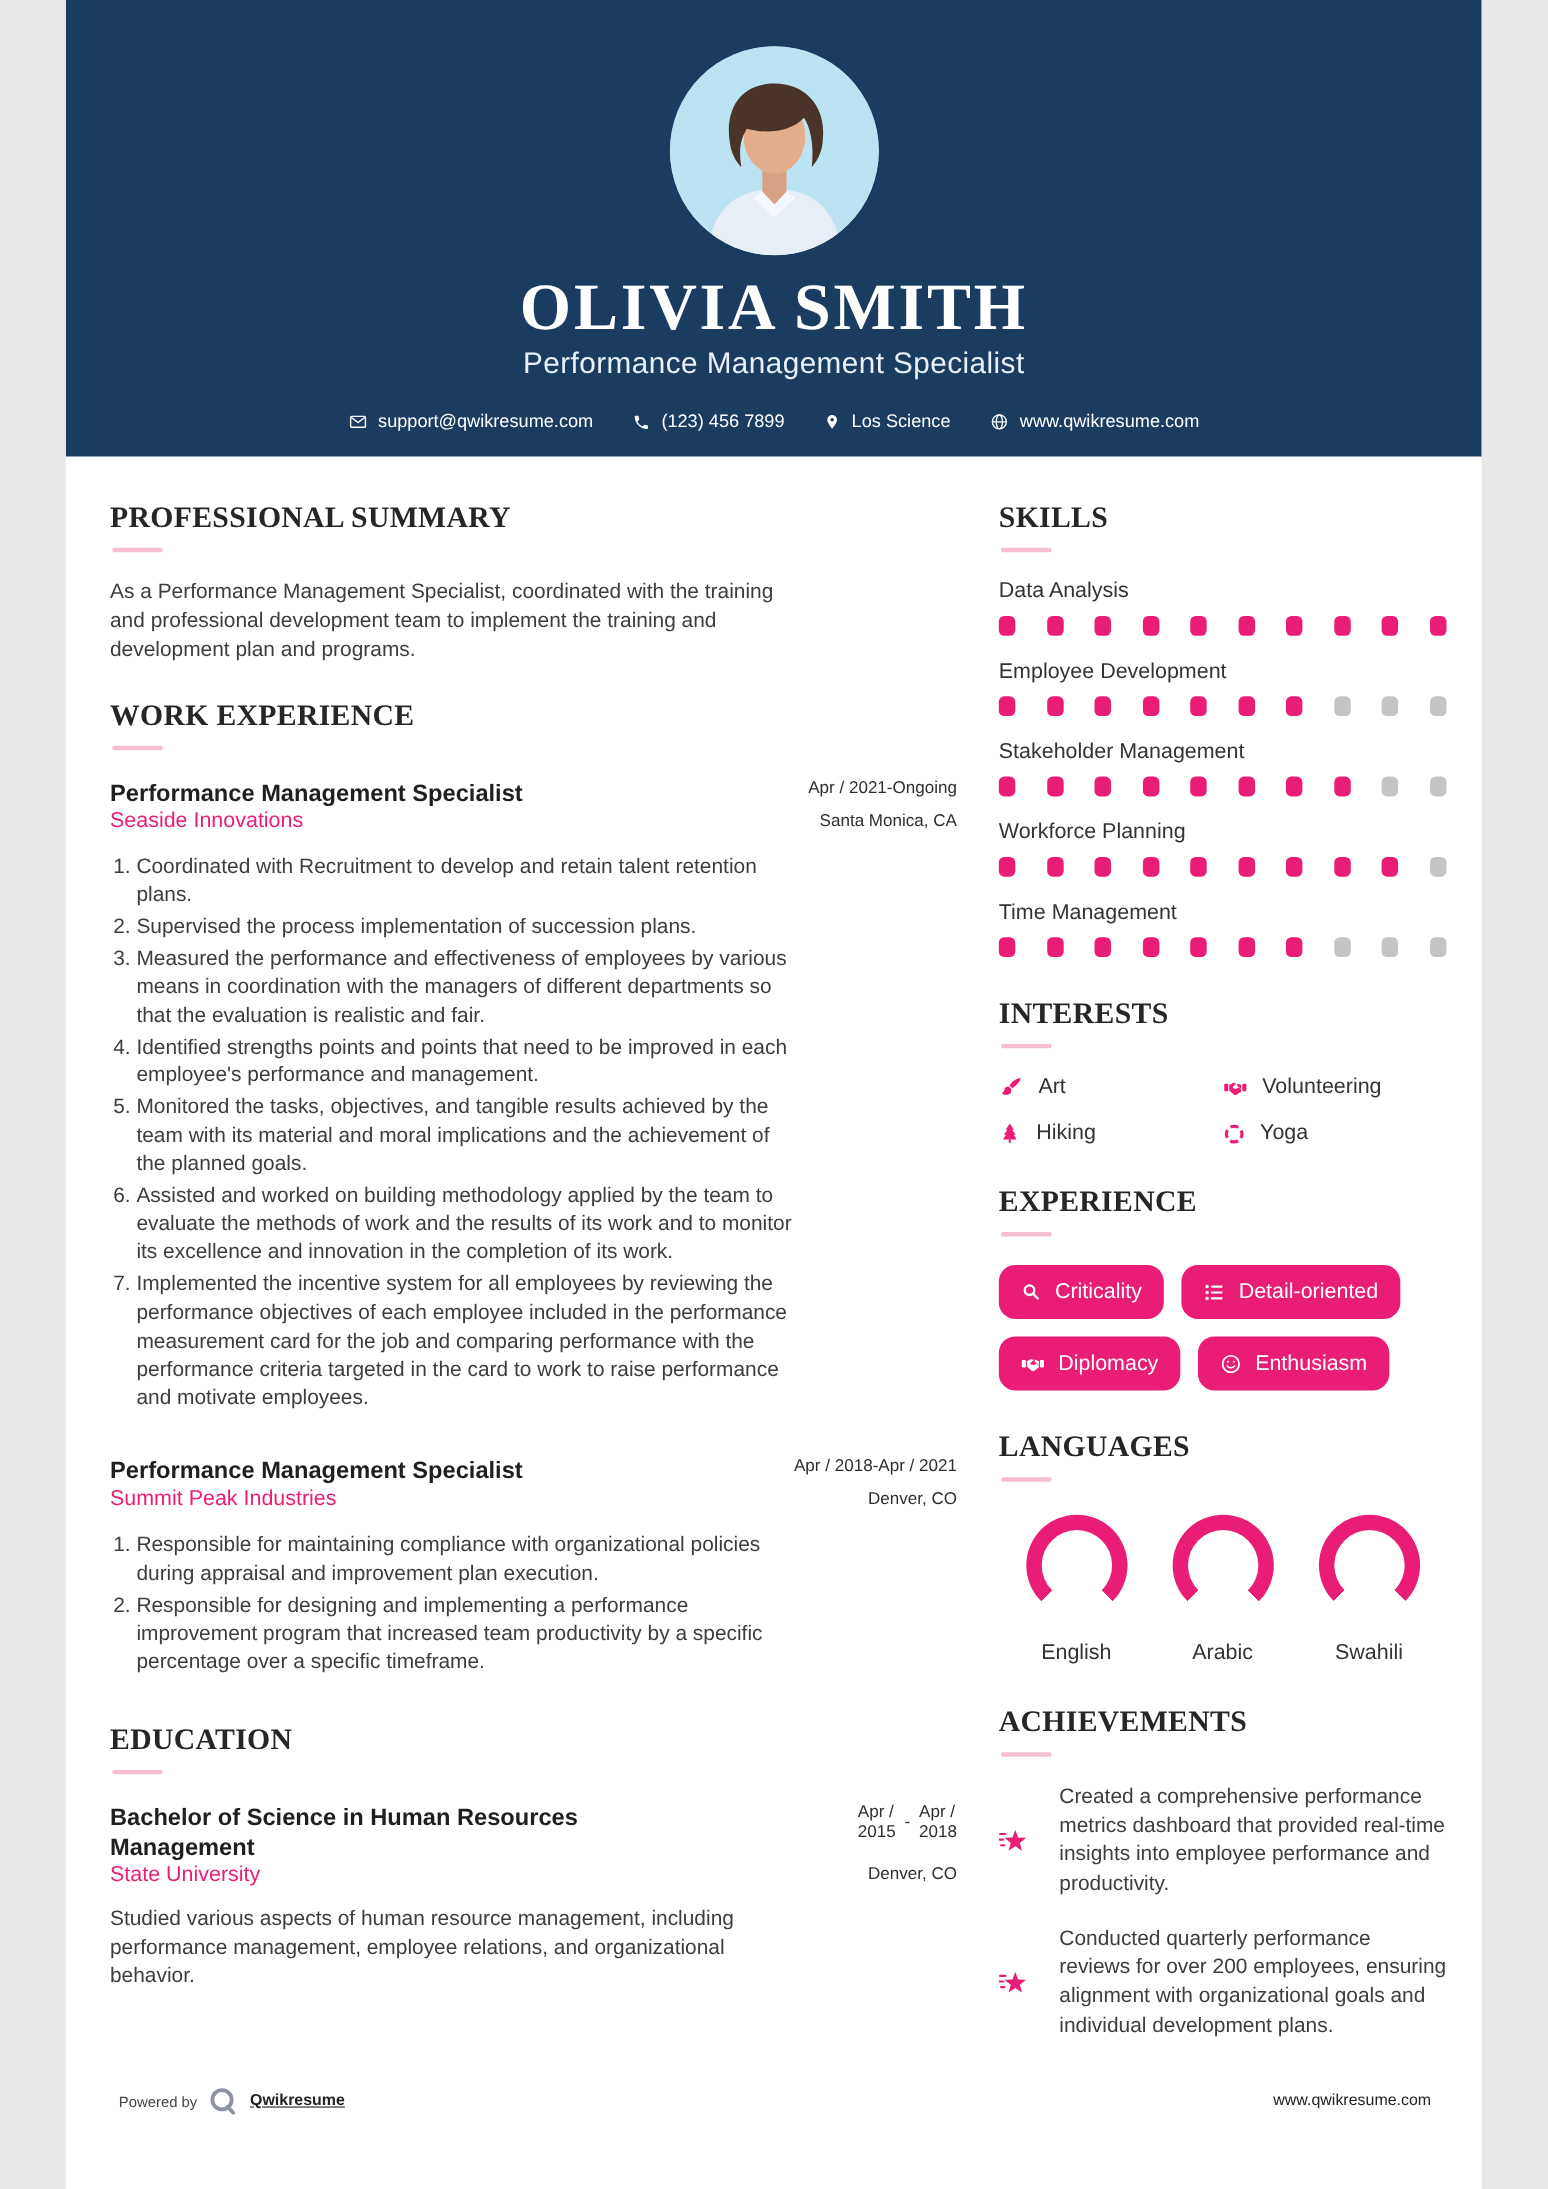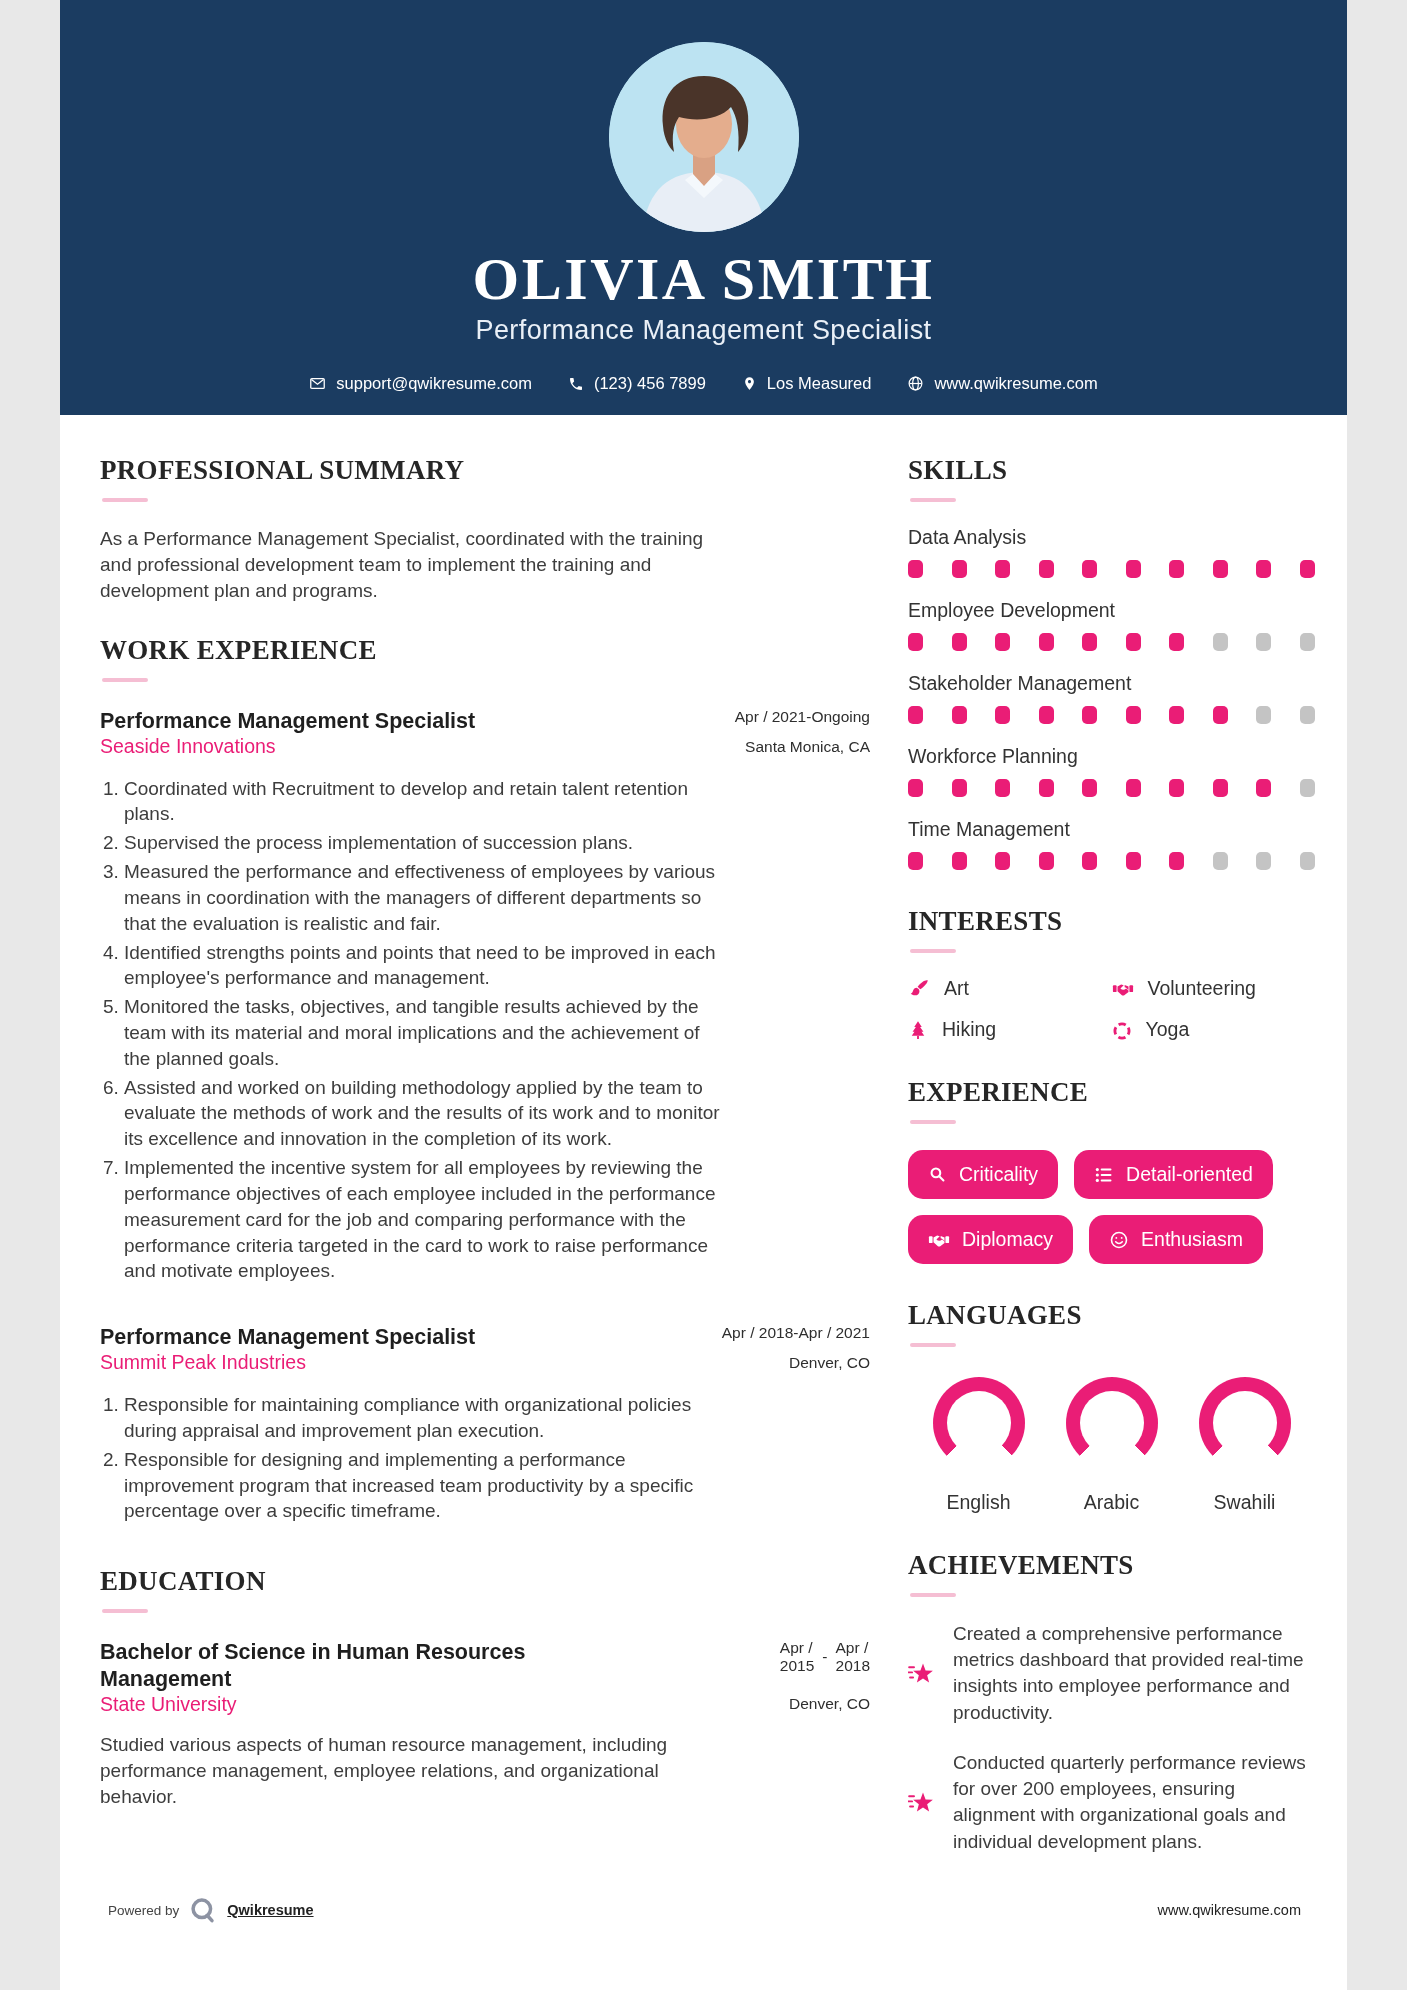--- a/index.html
+++ b/index.html
@@ -75,21 +75,21 @@
 
   
   .langs{display:flex;justify-content:space-between;margin-top:30px;padding:0 4px}
   .lang{width:160px;display:flex;flex-direction:column;align-items:center}
   .ring{width:92px;height:92px;border-radius:50%;position:relative;
         background:conic-gradient(from 135deg,var(--accent) 0 270deg,transparent 270deg 360deg)}
   .ring::after{content:"";position:absolute;inset:14px;background:#fff;border-radius:50%}
   .lang-label{margin-top:22px;font-size:19.5px;color:#333}
 
   
-  .ach{display:flex;gap:15px;margin-top:24px;max-width:545px}
+  .ach{display:flex;gap:25px;margin-top:24px;max-width:545px}
   .ach .ico{flex:none;margin-top:1px;color:var(--accent)}
   .ach-text{font-size:19px;line-height:1.38;color:var(--body)}
 
   
   .footer{position:absolute;left:48px;right:46px;top:1896px;display:flex;
           justify-content:space-between;align-items:center}
   .powered{display:flex;align-items:center;gap:10px;font-size:13.5px;color:#444}
   .brand-link{font-size:14.5px;color:#222;text-decoration:underline;font-weight:700;cursor:pointer}
   .site-link{font-size:14.5px;color:#222;cursor:pointer}
 </style>
@@ -128,21 +128,21 @@
             </svg>
           </span>
           <span>(123) 456 7899</span>
         </span>
         <span class="contact-item">
           <span class="ico">
             <svg width="15" height="15" viewBox="0 0 24 24" fill="currentColor">
               <path d="M12 2C8.1 2 5 5.1 5 9c0 5.2 7 13 7 13s7-7.8 7-13c0-3.9-3.1-7-7-7zm0 9.5c-1.4 0-2.5-1.1-2.5-2.5S10.6 6.5 12 6.5s2.5 1.1 2.5 2.5-1.1 2.5-2.5 2.5z"></path>
             </svg>
           </span>
-          <span>Los Measured</span>
+          <span>Los Science</span>
         </span>
         <span class="contact-item">
           <span class="ico">
             <svg width="17" height="17" viewBox="0 0 24 24" fill="none" stroke="currentColor" stroke-width="1.7">
               <circle cx="12" cy="12" r="9"></circle>
               <ellipse cx="12" cy="12" rx="4" ry="9"></ellipse>
               <path d="M3.5 12h17"></path>
             </svg>
           </span>
           <span>www.qwikresume.com</span>

